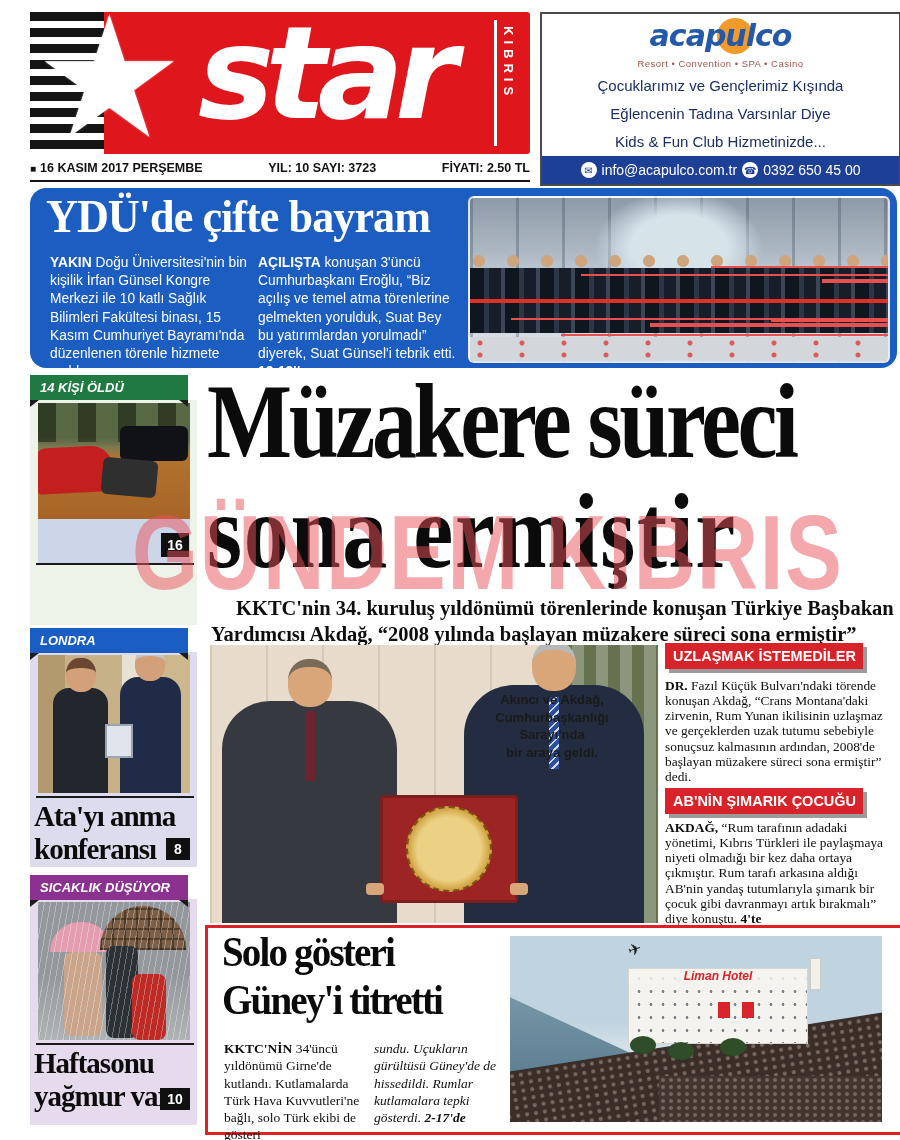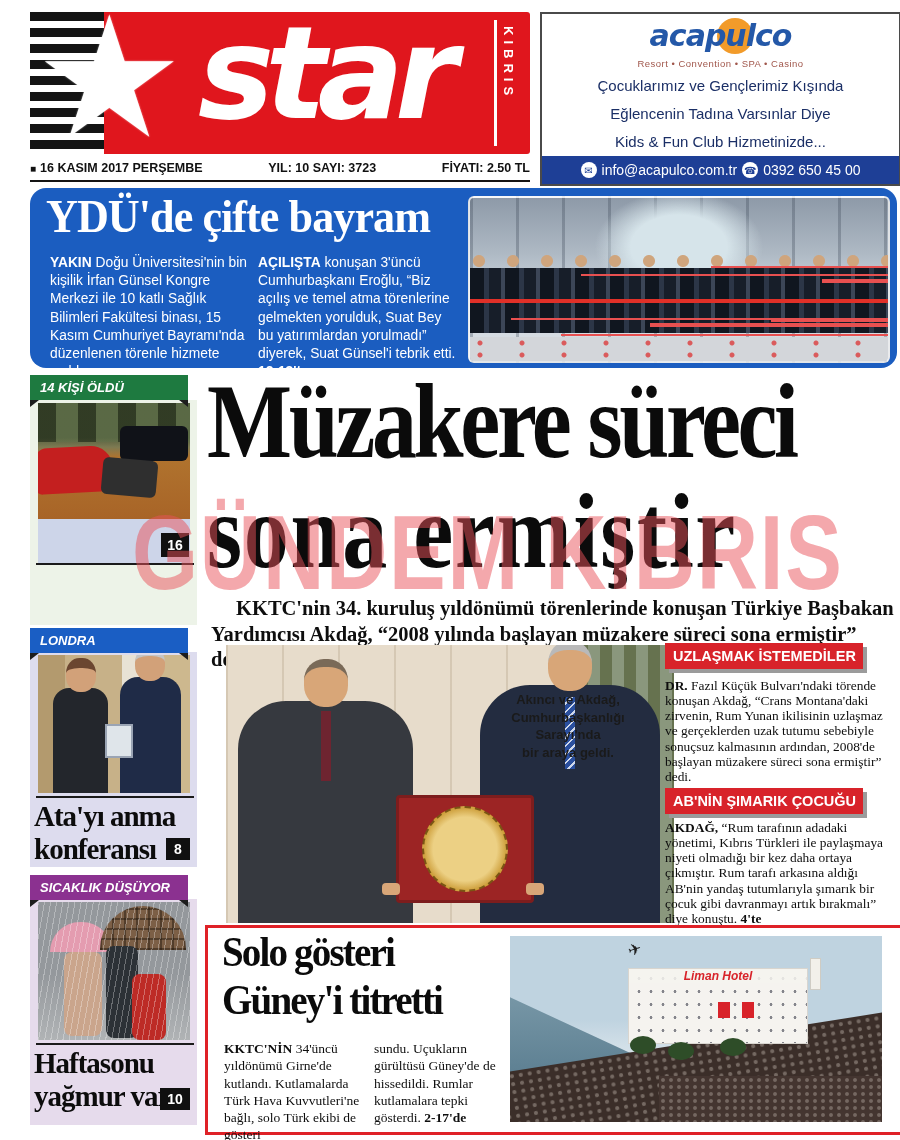--- a/index.html
+++ b/index.html
@@ -118,21 +118,21 @@
           transform:scaleX(.85);transform-origin:left top;white-space:nowrap;}
   .main-h1{top:366px;}
   .main-h2{top:476px;letter-spacing:2px;}
   .watermark{left:132px;top:492px;font-size:100px;font-weight:bold;white-space:nowrap;z-index:40;
              color:rgba(233,82,90,.5);letter-spacing:2px;transform:scale(.85,1.05);transform-origin:left top;}
   .subhead{left:211px;width:686px;font-size:20.5px;font-weight:bold;line-height:1.24;color:#0e0e0e;}
   .subhead1{top:596px;margin-left:25px;}
   .subhead2{top:622px;}
 
   
-  .akdag-photo{left:226px;top:645px;width:448px;height:278px;overflow:hidden;background:
+  .akdag-photo{left:210px;top:645px;width:448px;height:278px;overflow:hidden;background:
      linear-gradient(90deg,#e7dccb 0 78%,#6f7b62 78%);}
   .drape{right:0;top:0;width:98px;height:100%;
      background:repeating-linear-gradient(90deg,#66724f 0 12px,#8a977d 12px 24px);}
   .wall-line{left:0;top:0;width:78%;height:100%;
      background:repeating-linear-gradient(90deg,rgba(160,140,110,.25) 0 2px,transparent 2px 56px);}
   .manL{left:12px;bottom:0;width:175px;height:222px;background:#36393f;border-radius:48px 48px 0 0;}
   .manL .head{position:absolute;left:50%;top:-42px;margin-left:-22px;width:44px;height:48px;border-radius:45%;
        background:#d8a678;border-top:8px solid #7a6a58;box-sizing:border-box;}
   .manL .tie{position:absolute;left:50%;top:10px;margin-left:-5px;width:10px;height:70px;background:#6e2430;}
   .manR{right:14px;bottom:0;width:180px;height:238px;background:#232c40;border-radius:50px 50px 0 0;}
@@ -162,21 +162,21 @@
   .sec-p b{font-weight:bold;}
 
   
   .bottom-box{left:205px;top:925px;width:686px;height:204px;border:3px solid #df2127;background:#fff;padding-left:36px;}
   .b-h{left:14px;font-size:42px;font-weight:bold;color:#0b0b0b;letter-spacing:-2px;white-space:nowrap;
        transform:scaleX(.93);transform-origin:left;}
   .b-h1{top:0px;}
   .b-h2{top:48px;}
   .b-col{top:112px;width:142px;font-family:"Liberation Serif",serif;font-size:13.5px;line-height:1.28;color:#0e0e0e;}
   .b-col1{left:16px;}
-  .b-col2{left:166px;width:140px;}
+  .b-col2{left:166px;width:140px;font-style:italic;}
   .harbor-photo{left:302px;top:8px;width:372px;height:186px;overflow:hidden;
      background:linear-gradient(180deg,#bfd3e0 0 45%,#dfe8ed 70%,#e8edf0 100%);}
   .sea{left:0;bottom:0;width:58%;height:78%;background:linear-gradient(180deg,#7d9cab,#4e7286);
        clip-path:polygon(0 14%,55% 52%,100% 100%,0 100%);}
   .crowd{left:-10px;bottom:-26px;width:120%;height:74px;background:#3b2e29;transform:rotate(-9deg);
          transform-origin:left bottom;
          background-image:radial-gradient(circle at 5px 5px,rgba(225,215,205,.35) 0 1.5px,transparent 2.5px);
          background-size:9px 8px;}
   .crowd2{left:40%;bottom:0;width:70%;height:46px;background:#443530;
          background-image:radial-gradient(circle at 4px 4px,rgba(230,220,210,.3) 0 1.4px,transparent 2.4px);

